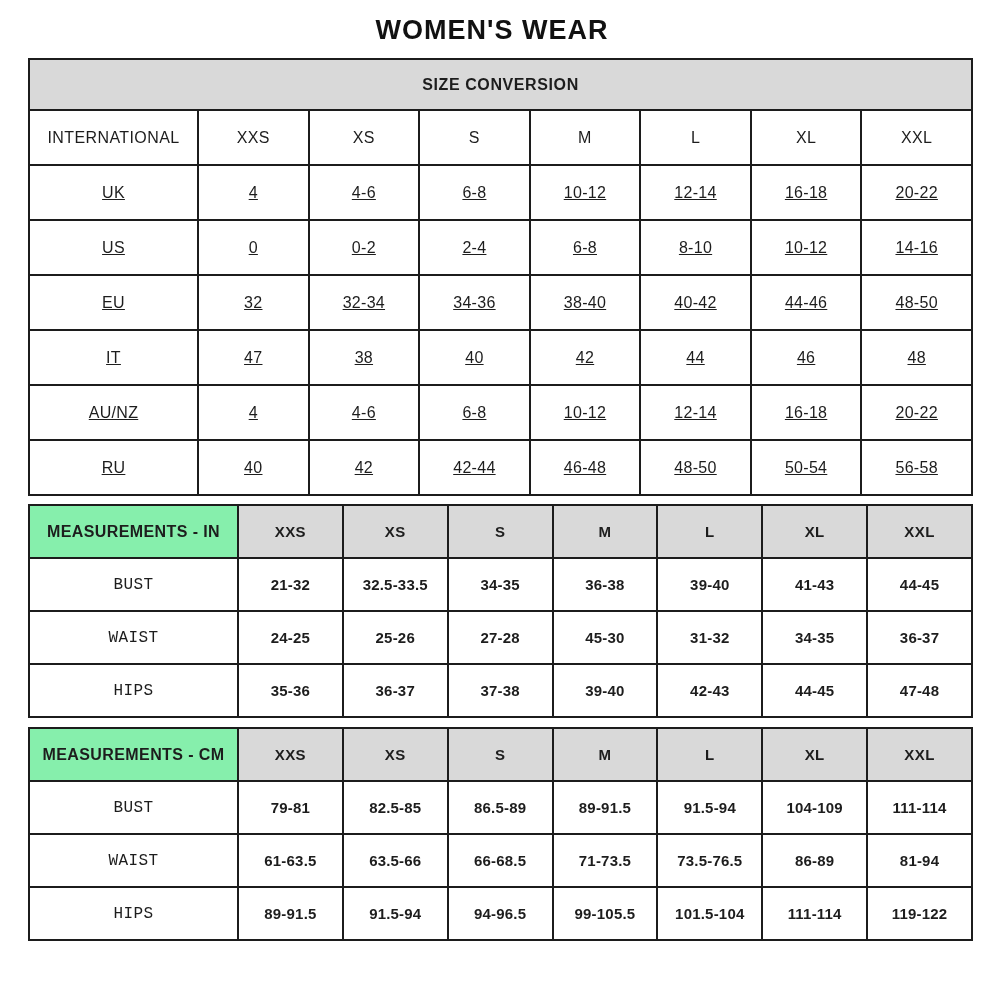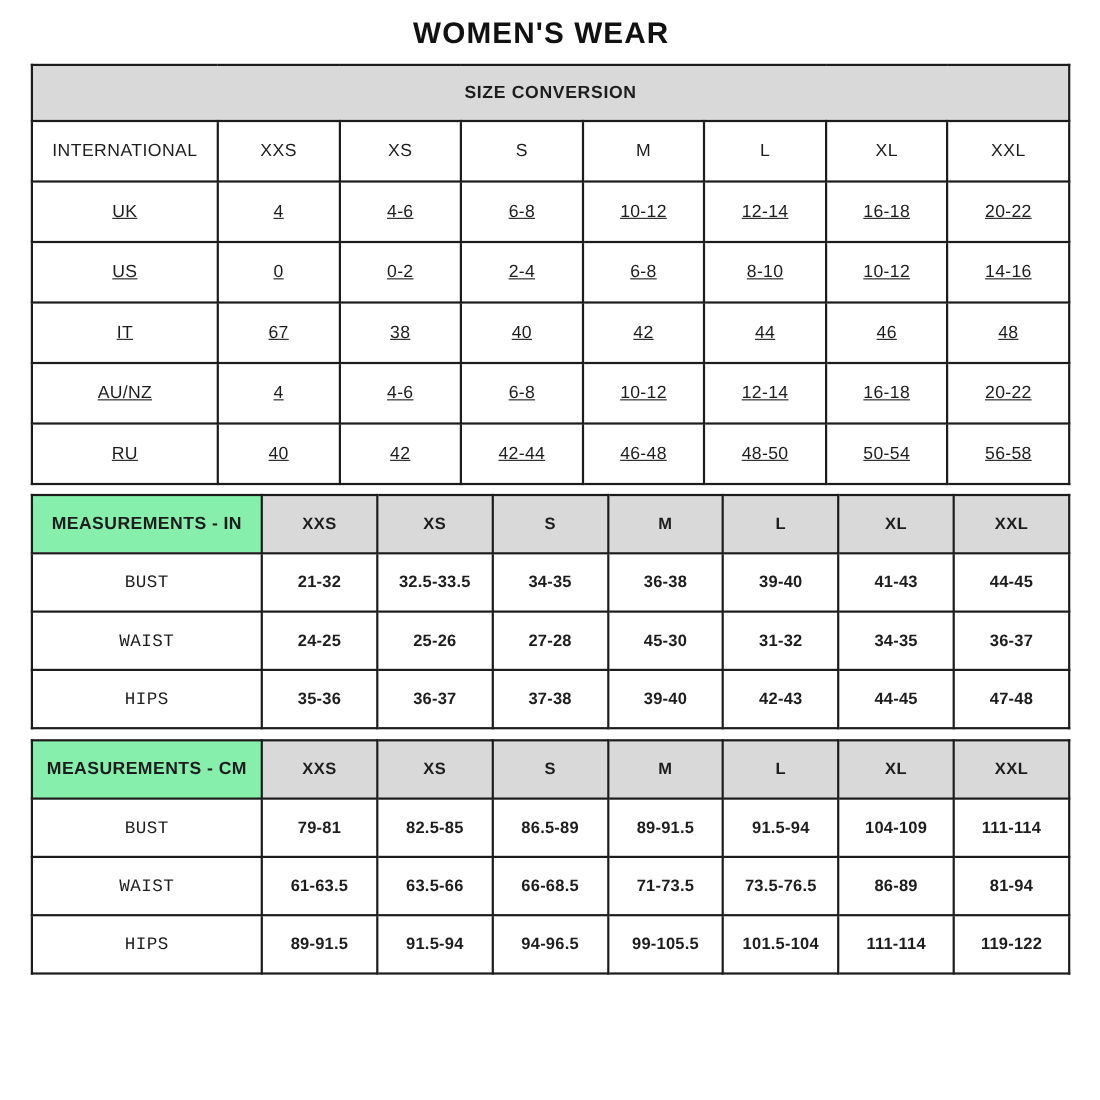--- a/index.html
+++ b/index.html
@@ -142,22 +142,32 @@
           <td class="lbl">US</td>
           <td class="val">0</td>
           <td class="val">0-2</td>
           <td class="val">2-4</td>
           <td class="val">6-8</td>
           <td class="val">8-10</td>
           <td class="val">10-12</td>
           <td class="val">14-16</td>
         </tr>
         <tr>
+          <td class="lbl">EU</td>
+          <td class="val">32</td>
+          <td class="val">32-34</td>
+          <td class="val">34-36</td>
+          <td class="val">38-40</td>
+          <td class="val">40-42</td>
+          <td class="val">44-46</td>
+          <td class="val">48-50</td>
+        </tr>
+        <tr>
           <td class="lbl">IT</td>
-          <td class="val">67</td>
+          <td class="val">47</td>
           <td class="val">38</td>
           <td class="val">40</td>
           <td class="val">42</td>
           <td class="val">44</td>
           <td class="val">46</td>
           <td class="val">48</td>
         </tr>
         <tr>
           <td class="lbl">AU/NZ</td>
           <td class="val">4</td>

